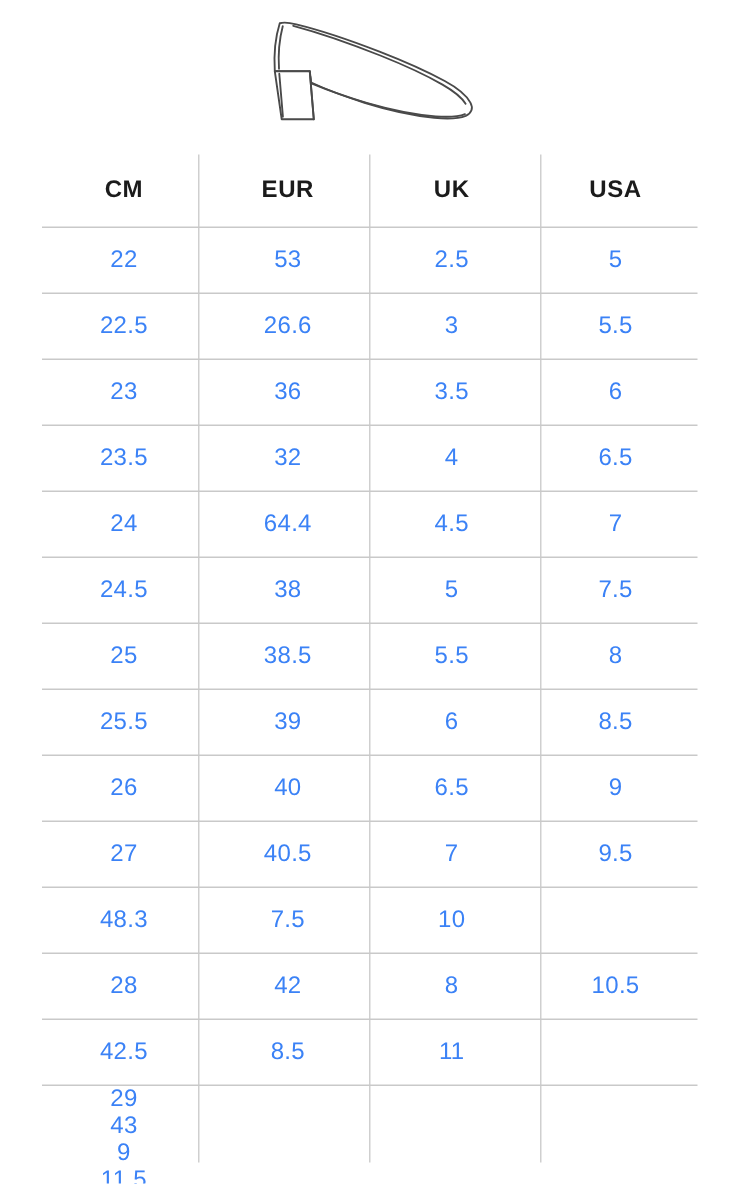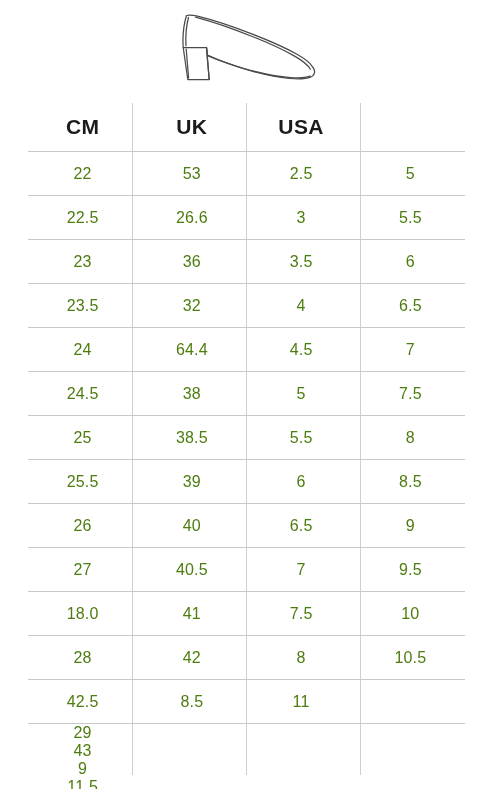--- a/index.html
+++ b/index.html
@@ -80,25 +80,25 @@
     display: flex;
     align-items: center;
     justify-content: center;
     box-sizing: border-box;
     position: relative;
     z-index: 2;
   }
   .t-cell.head {
     color: #1b1b1b;
     font-weight: 700;
-    font-size: 21px;
+    font-size: 16px;
     letter-spacing: 0.4px;
   }
   .t-cell.body {
-    color: #4d7c0f;
+    color: #3b82f6;
     font-weight: 400;
     font-size: 16px;
     letter-spacing: 0.2px;
   }
 </style>
 </head>
 <body>
 
 <div id="shoe-illustration">
   <svg width="148" height="78" viewBox="0 0 148 78" fill="none">
@@ -129,20 +129,21 @@
 <div id="size-table">
 
   <div class="table-grid">
     <div class="vrule v1"></div>
     <div class="vrule v2"></div>
     <div class="vrule v3"></div>
   </div>
 
   <div class="t-row header-row">
     <div class="t-cell head">CM</div>
+    <div class="t-cell head">EUR</div>
     <div class="t-cell head">UK</div>
     <div class="t-cell head">USA</div>
   </div>
 
   <div id="table-body">
       <div class="t-row data-row">
         <div class="t-cell body">22</div>
         <div class="t-cell body">53</div>
         <div class="t-cell body">2.5</div>
         <div class="t-cell body">5</div>
@@ -195,22 +196,21 @@
         <div class="t-cell body">6.5</div>
         <div class="t-cell body">9</div>
       </div>
       <div class="t-row data-row">
         <div class="t-cell body">27</div>
         <div class="t-cell body">40.5</div>
         <div class="t-cell body">7</div>
         <div class="t-cell body">9.5</div>
       </div>
       <div class="t-row data-row">
-        <div class="t-cell body">18.0</div>
-        <div class="t-cell body">41</div>
+        <div class="t-cell body">48.3</div>
         <div class="t-cell body">7.5</div>
         <div class="t-cell body">10</div>
       </div>
       <div class="t-row data-row">
         <div class="t-cell body">28</div>
         <div class="t-cell body">42</div>
         <div class="t-cell body">8</div>
         <div class="t-cell body">10.5</div>
       </div>
       <div class="t-row data-row">

